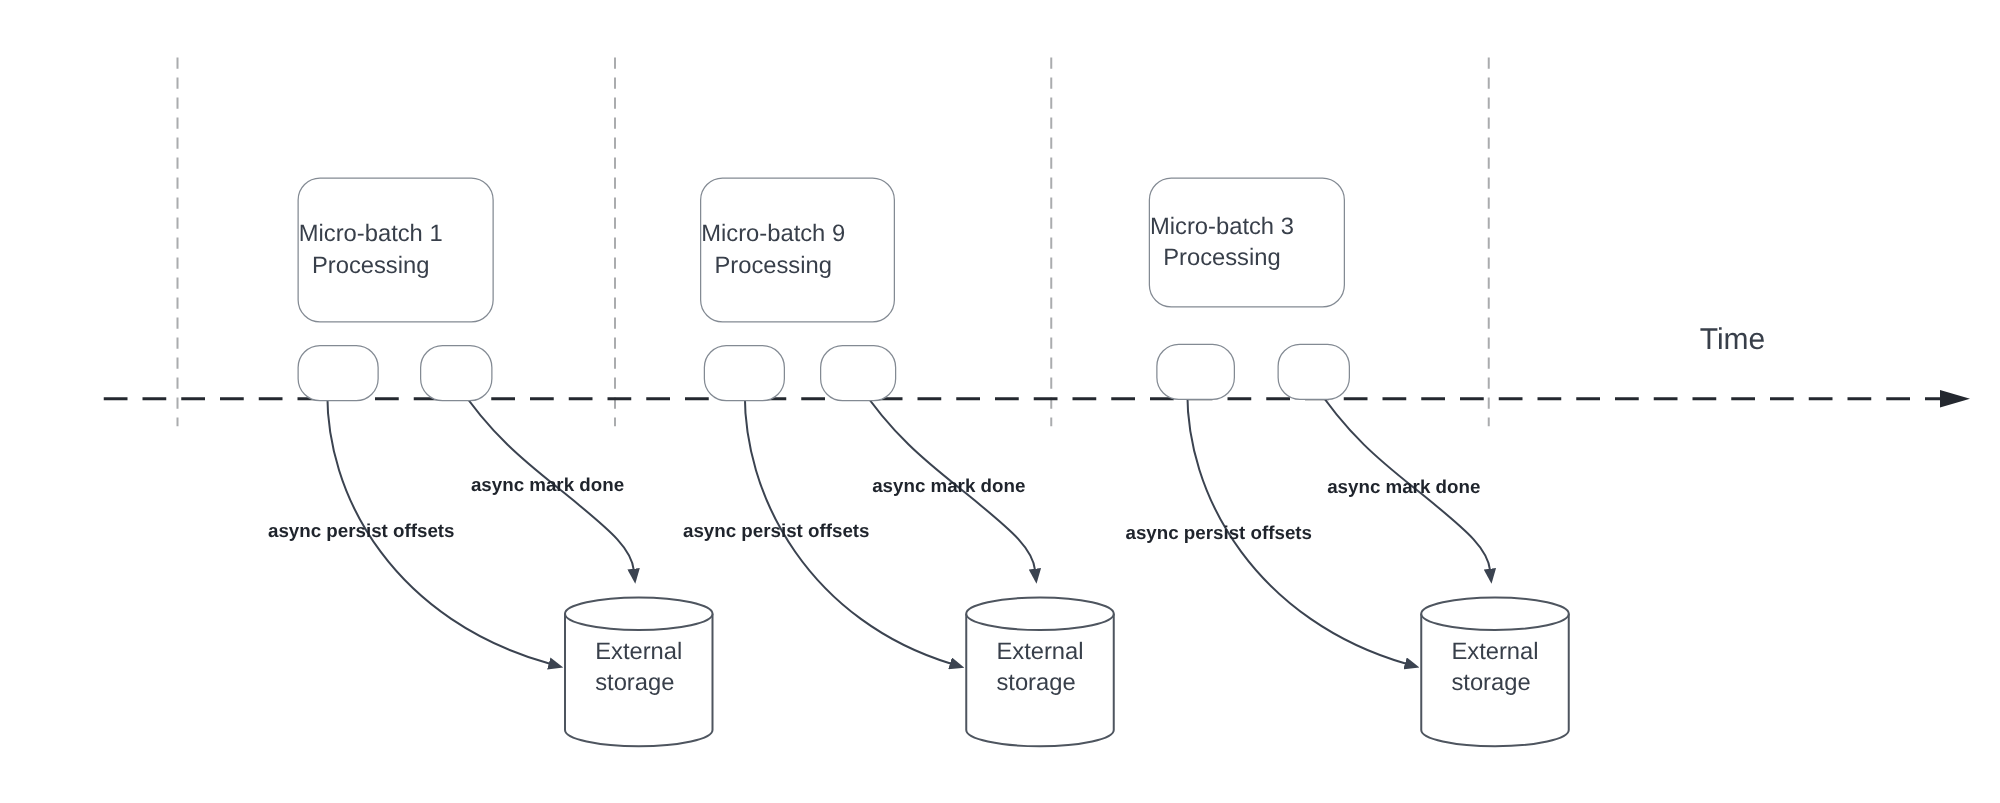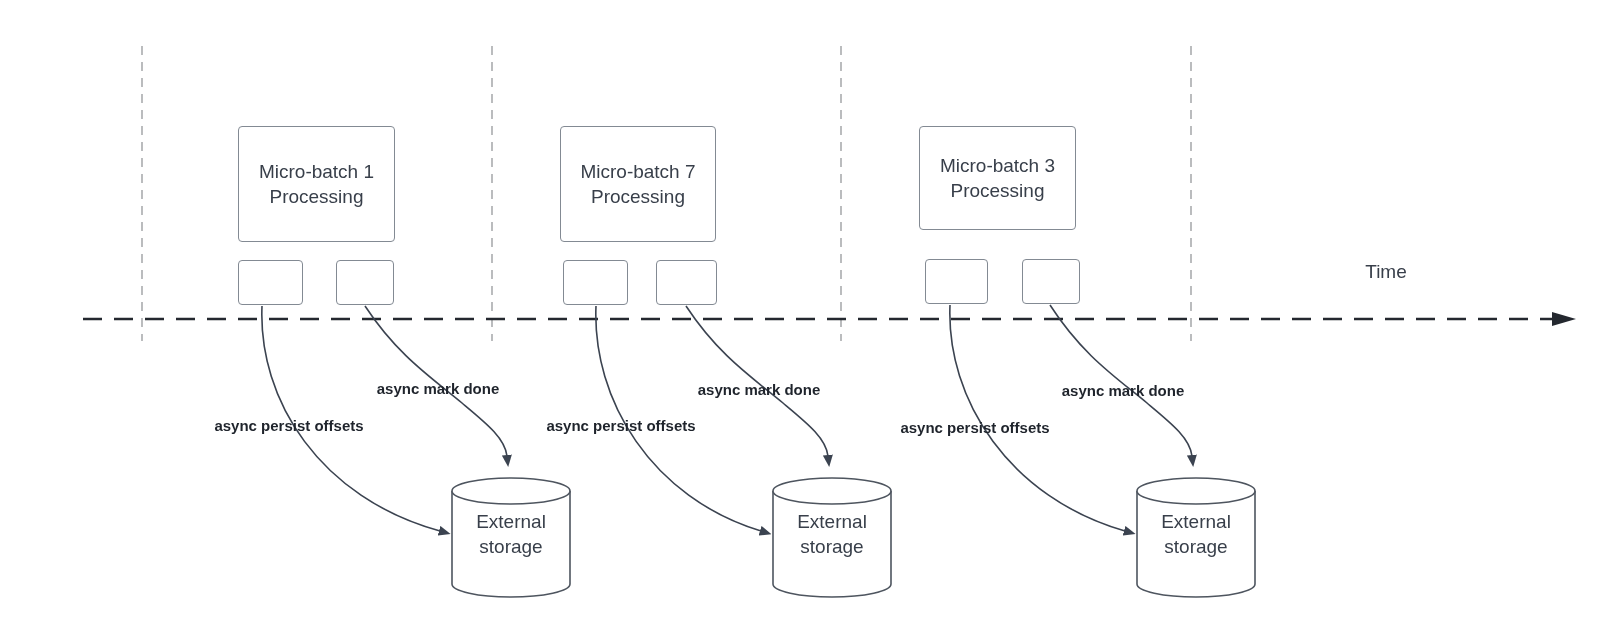--- a/index.html
+++ b/index.html
@@ -19,25 +19,26 @@
   .timeline-head { fill: var(--timeline-color); stroke: none; }
   .arrow   { stroke: var(--arrow-color); stroke-width: 1.6; fill: none; }
   .ah      { fill: var(--arrow-color); }
   .cyl     { fill: #ffffff; stroke: var(--cylinder-border); stroke-width: 1.6; }
 
   
   .node {
     position: absolute;
     box-sizing: border-box;
     border: 1.5px solid var(--box-border);
-    border-radius: 4px;
+    border-radius: 18px;
     background: #ffffff;
     display: flex;
     align-items: center;
-    justify-content: center;
+    justify-content: flex-start;
+    margin-top: 16px;
   }
   .node-text {
     color: var(--node-text);
     font-size: 19px;
     line-height: 25px;
     text-align: center;
     white-space: pre-line;
   }
   .center-label {
     position: absolute;
@@ -49,25 +50,25 @@
     font-weight: bold;
     color: var(--label-text);
     text-align: center;
   }
   .storage-label {
     position: absolute;
     transform: translate(-50%, -50%);
     color: var(--node-text);
     font-size: 19px;
     line-height: 25px;
-    text-align: center;
+    text-align: left;
     white-space: pre-line;
   }
   .time-label {
-    font-size: 19px;
+    font-size: 24px;
     color: var(--node-text);
     text-align: right;
   }
 </style>
 </head>
 <body>
 
 <div class="canvas">
 
   <svg class="layer" width="1600" height="642" viewBox="0 0 1600 642">
@@ -113,21 +114,21 @@
 Processing</span>
   </div>
   <div class="node" style="left:238px; top:260px; width:65px; height:45px;"></div>
   <div class="node" style="left:336px; top:260px; width:58px; height:45px;"></div>
   <div class="center-label edge-label" style="left:289px; top:425px;">async persist offsets</div>
   <div class="center-label edge-label" style="left:438px; top:388px;">async mark done</div>
   <div class="storage-label" style="left:511px; top:534px;">External
 storage</div>
 
   <div class="node" style="left:560px; top:126px; width:156px; height:116px;">
-    <span class="node-text">Micro-batch 7
+    <span class="node-text">Micro-batch 9
 Processing</span>
   </div>
   <div class="node" style="left:563px; top:260px; width:65px; height:45px;"></div>
   <div class="node" style="left:656px; top:260px; width:61px; height:45px;"></div>
   <div class="center-label edge-label" style="left:621px; top:425px;">async persist offsets</div>
   <div class="center-label edge-label" style="left:759px; top:389px;">async mark done</div>
   <div class="storage-label" style="left:832px; top:534px;">External
 storage</div>
 
   <div class="node" style="left:919px; top:126px; width:157px; height:104px;">

